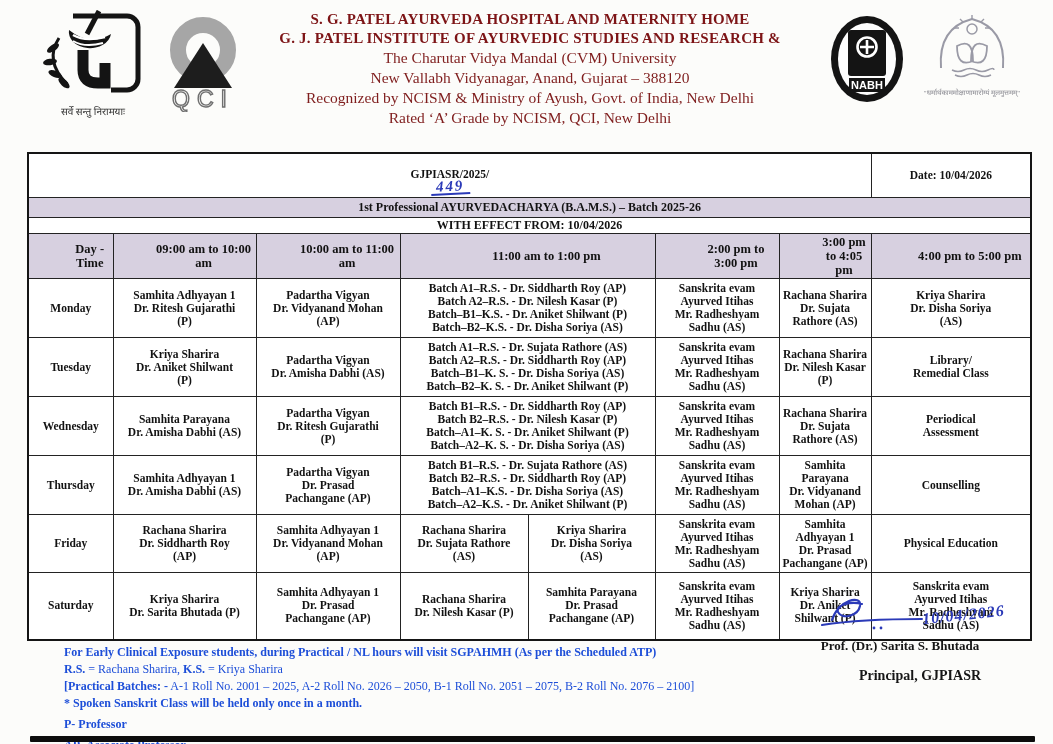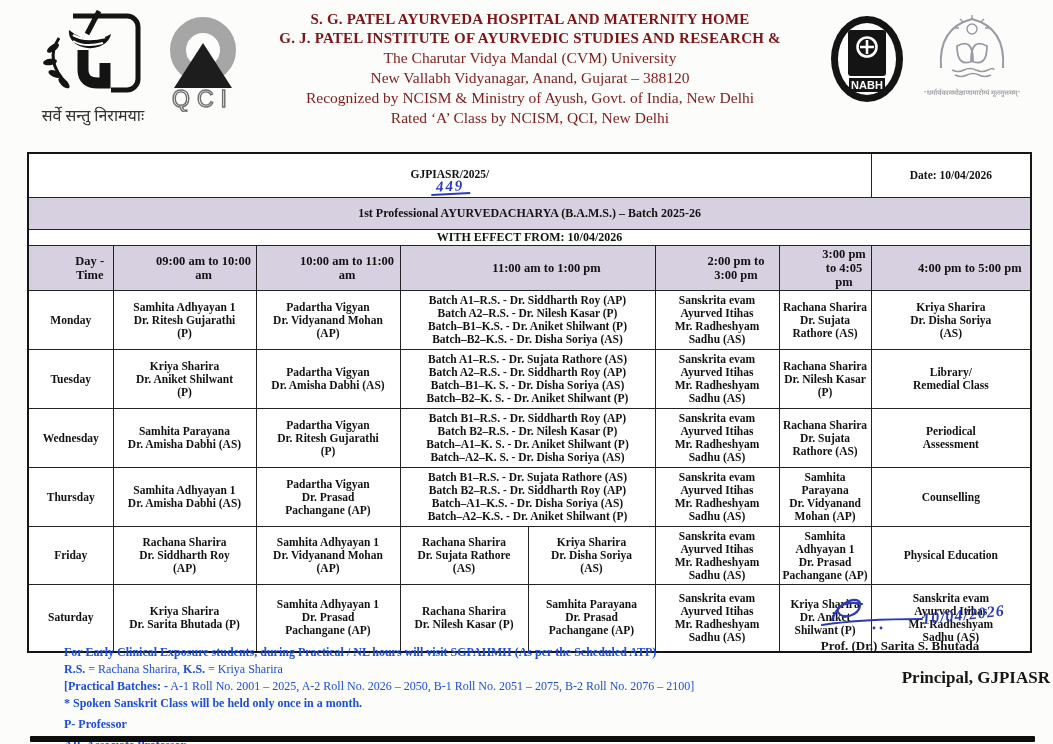--- a/index.html
+++ b/index.html
@@ -2,40 +2,40 @@
 <html><head>
 <meta charset="utf-8">
 <style>
   html,body{margin:0;padding:0;background:#e8e8e8;}
   .page{position:relative;width:1053px;height:744px;background:#fcfcfa;overflow:hidden;
         font-family:"Liberation Serif",serif;color:#161616;}
 
   
   .letterhead{position:absolute;top:4px;left:0;width:1053px;height:148px;}
   .logo-institute{position:absolute;left:36px;top:6px;width:114px;text-align:center;}
-  .logo-institute .caption{font-size:16px;color:#333;margin-top:-2px;}
+  .logo-institute .caption{font-size:10px;color:#333;margin-top:-2px;}
   .logo-qci{position:absolute;left:156px;top:10px;}
   .head-text{position:absolute;left:250px;top:6px;width:560px;text-align:center;}
   .ht-red{font-weight:bold;font-size:15px;line-height:19px;letter-spacing:.2px;}
   .ht-blk{font-size:15.5px;line-height:20px;color:#7f1d1d;}
   .logo-nabh{position:absolute;left:828px;top:10px;}
   .logo-crest{position:absolute;left:916px;top:10px;width:112px;text-align:center;}
   .crest-motto{font-size:7px;color:#86868e;line-height:8px;margin-top:1px;}
 
   
   table.tt{position:absolute;left:27px;top:152px;width:1004px;border-collapse:collapse;
            table-layout:fixed;background:#fff;border:2px solid #151515;}
   .tt td,.tt th{border:1px solid #232323;padding:1px 2px;font-size:11.5px;font-weight:bold;
                 text-align:center;vertical-align:middle;white-space:pre-line;line-height:13px;color:#121212;}
   tr.ref-row{height:18px;}
   .ref-cell{text-align:left;font-size:12.5px;padding-left:5px;}
   .hand{display:inline-block;font-style:italic;color:#2b3ab8;font-size:15px;font-weight:bold;
         letter-spacing:2px;border-bottom:2px solid #2b3ab8;padding:0 5px;transform:rotate(-3deg) translateY(-1px);}
   .date-cell{text-align:right;font-size:12.5px;padding-right:5px;margin-top:40px;}
-  tr.banner-title{height:32px;}
+  tr.banner-title{height:20px;}
   tr.banner-title td{background:#d7d0e0;font-size:12px;}
   tr.banner-effect{height:15px;padding-left:20px;}
   tr.banner-effect td{font-size:12px;}
   tr.cols-row{height:30px;}
   tr.cols-row th{background:#d7d0e0;font-size:12.5px;line-height:14px;padding-left:40px;}
   .day-cell{font-size:12.5px;}
   .batch-cell{text-align:left;padding-left:6px;font-size:11.5px;line-height:13.5px;}
   tr.day-r{height:59px;}
   tr.day-r5{height:58px;}
   tr.day-r6{height:67px;}
@@ -46,21 +46,21 @@
   .notes .n{margin:0 0 2px 0;}
   .notes .reg{font-weight:normal;}
   .notes .sp{margin-top:6px;}
 
   
   .sig{position:absolute;left:770px;top:592px;width:260px;height:110px;}
   .sig-squiggle{position:absolute;left:48px;top:0;}
   .sig-date{position:absolute;left:152px;top:14px;color:#2b3ab8;font-size:16px;font-style:italic;
             font-weight:bold;transform:rotate(-6deg);letter-spacing:1px;white-space:nowrap;}
   .sig-name{position:absolute;top:46px;left:0;width:100%;text-align:center;font-weight:bold;font-size:13px;}
-  .sig-title{position:absolute;top:76px;left:20px;width:100%;text-align:right;font-weight:bold;font-size:17px;}
+  .sig-title{position:absolute;top:76px;left:20px;width:100%;text-align:center;font-weight:bold;font-size:14px;}
 
   .scan-bar{position:absolute;left:30px;width:1005px;bottom:2px;height:6px;background:#0d0d0d;border-radius:1px;}
 </style>
 </head>
 <body>
 
 <div class="page">
 
   <div class="letterhead">
 
@@ -88,21 +88,21 @@
         <text x="47" y="93" font-size="23" letter-spacing="7" text-anchor="middle" fill="none" stroke="#6f6f6f" stroke-width="1.4" font-family="Liberation Sans, sans-serif">QCI</text>
       </svg>
     </div>
 
     <div class="head-text">
       <div class="ht-red" style="color:#7d1416">S. G. PATEL AYURVEDA HOSPITAL AND MATERNITY HOME</div>
       <div class="ht-red" style="color:#7d1416">G.  J. PATEL INSTITUTE OF AYURVEDIC STUDIES AND RESEARCH &amp;</div>
       <div class="ht-blk">The Charutar Vidya Mandal (CVM) University</div>
       <div class="ht-blk">New Vallabh Vidyanagar, Anand, Gujarat – 388120</div>
       <div class="ht-blk">Recognized by NCISM &amp; Ministry of Ayush, Govt. of India, New Delhi</div>
-      <div class="ht-blk">Rated ‘A’ Class by NCISM, QCI, New Delhi</div>
+      <div class="ht-blk">Rated ‘A’ Grade by NCISM, QCI, New Delhi</div>
     </div>
 
     <div class="logo-nabh">
       <svg width="78" height="92" viewBox="0 0 78 92">
         <ellipse cx="39" cy="45" rx="36" ry="43" fill="#141414"></ellipse>
         <ellipse cx="39" cy="45" rx="29" ry="36" fill="#fdfdfd"></ellipse>
         <rect x="20" y="16" width="38" height="46" rx="3" fill="#141414"></rect>
         <circle cx="39" cy="33" r="9.5" fill="none" stroke="#fff" stroke-width="2.6"></circle>
         <path d="M39,26 v14 M32,33 h14" stroke="#fff" stroke-width="2.6" fill="none"></path>
         <rect x="21" y="64" width="36" height="14" fill="#141414"></rect>

